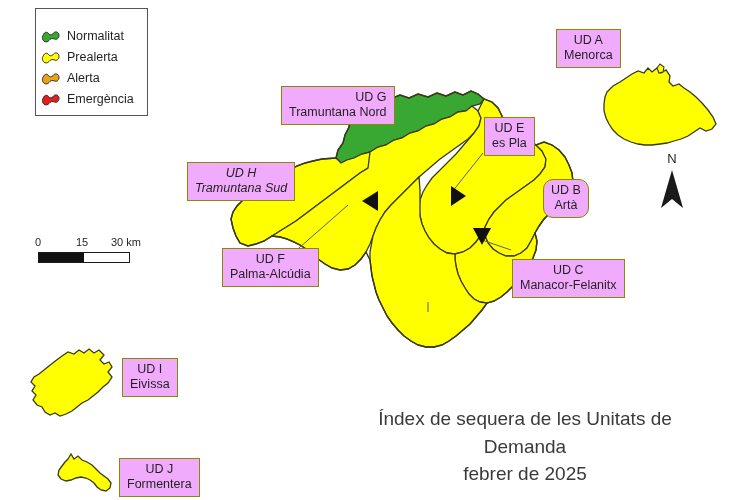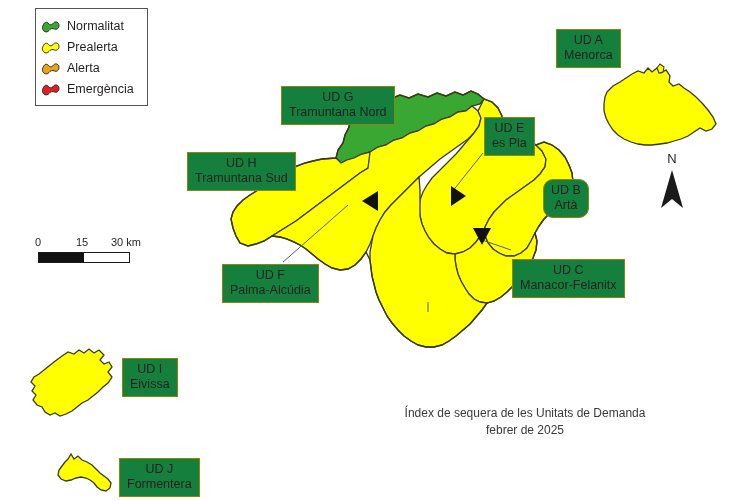--- a/index.html
+++ b/index.html
@@ -9,21 +9,21 @@
     color:#231f20;
   }
   #map-root{position:absolute;inset:0;}
   svg.layer{position:absolute;left:0;top:0;width:730px;height:500px;}
 
   
   #legend{
     position:absolute;left:35px;top:8px;
     width:113px;
     border:1px solid #555;background:#fff;
-    padding:7px 6px 5px 5px;
+    padding:17px 6px 5px 5px;
     box-sizing:border-box;
   }
   .legend-row{display:flex;align-items:center;height:21px;}
   .legend-swatch{width:20px;height:14px;flex:0 0 20px;margin-right:6px;}
   .legend-swatch svg{display:block;}
   .legend-label{font-size:12.5px;line-height:1;white-space:nowrap;color:#231f20;}
 
   
   #scalebar{position:absolute;left:38px;top:236px;width:98px;}
   #scale-nums{position:relative;height:14px;font-size:11px;color:#231f20;}
@@ -36,47 +36,47 @@
   #scale-seg-light{flex:1;background:#fff;}
 
   
   #north-arrow{position:absolute;left:650px;top:152px;width:44px;text-align:center;}
   #north-letter{font-size:13px;line-height:1;color:#231f20;}
   #north-glyph{margin-top:3px;}
 
   
   .map-label{
     position:absolute;
-    background:#15803d;
+    background:#f0abfc;
     border:1.4px solid #8a8a00;
     padding:3px 7px 4px 7px;
     text-align:center;
     font-size:12.5px;
     line-height:1.18;
     color:#231f20;
     box-sizing:border-box;
     white-space:nowrap;
   }
   .map-label .ln{display:block;}
 
   #label-uda{left:556px;top:29px;}
-  #label-udg{left:281px;top:86px;}
+  #label-udg{left:281px;top:86px;text-align:right;}
   #label-ude{left:484px;top:117px;text-align:center;}
-  #label-udh{left:187px;top:152px;}
+  #label-udh{left:187px;top:162px;font-style:italic;}
   #label-udb{left:543px;top:179px;border-radius:10px;}
   #label-udc{left:512px;top:238px;margin-top:21px;}
-  #label-udf{left:222px;top:264px;}
+  #label-udf{left:222px;top:248px;}
   #label-udd{left:382px;top:313px;}
   #label-udi{left:122px;top:358px;}
   #label-udj{left:119px;top:458px;}
 
   
   #caption{
     position:absolute;left:355px;top:405px;width:340px;
-    text-align:center;font-size:12px;line-height:1.45;color:#3a3a3a;
+    text-align:center;font-size:19px;line-height:1.45;color:#3a3a3a;
   }
   #caption .ln{display:block;}
 </style>
 </head>
 <body>
 
 <div id="map-root">
 
   <svg class="layer" viewBox="0 0 730 500" xmlns="http://www.w3.org/2000/svg">
 

